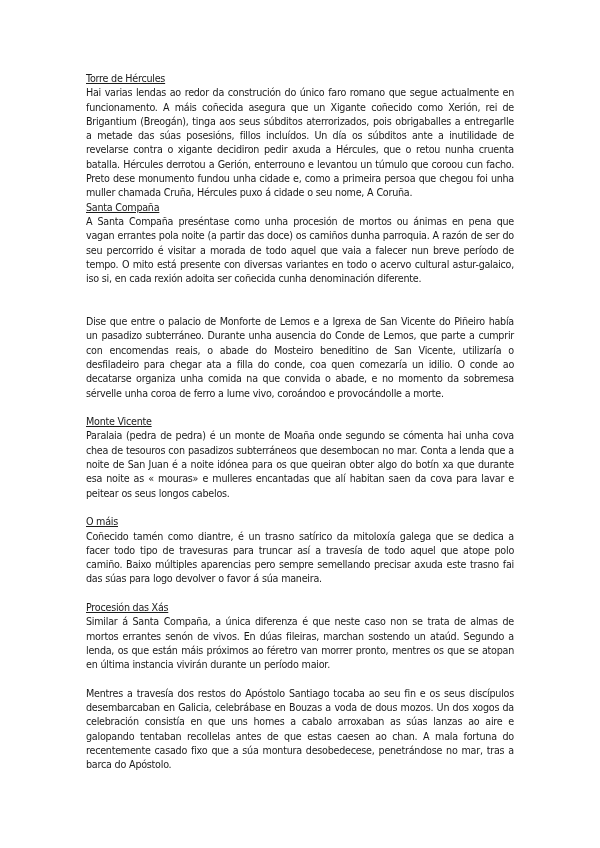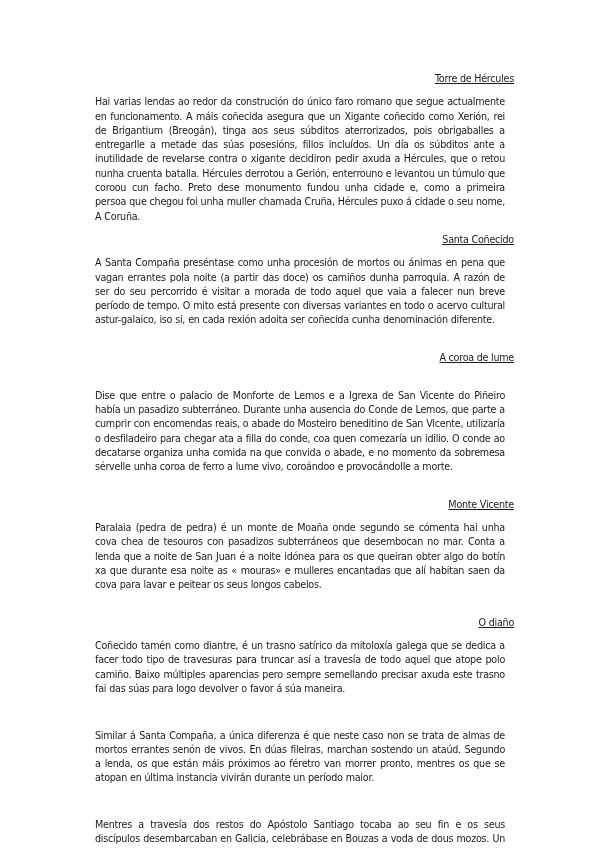--- a/index.html
+++ b/index.html
@@ -1,62 +1,62 @@
 <!DOCTYPE html>
 <html><head>
 <meta charset="utf-8">
 <style>
   html, body { margin:0; padding:0; background:#ffffff; }
   body { width:600px; height:848px; position:relative; overflow:hidden;
          font-family:"DejaVu Sans", "Liberation Sans", sans-serif; color:#1a1a1a; }
   .page { position:absolute; left:86px; top:72px; width:428px; }
-  .para { font-size:9.6px; line-height:14.3px; text-align:justify; margin:9px; letter-spacing:-0.25px; word-spacing:0.2px; }
-  .title { font-size:9.6px; line-height:14.3px; text-decoration:underline; margin:0; letter-spacing:-0.25px;text-align:right; }
+  .para { font-size:9.6px; line-height:14.3px; text-align:justify; margin:0; letter-spacing:-0.25px; word-spacing:0.2px; }
+  .title { font-size:9.6px; line-height:14.3px; text-decoration:underline; margin:0; letter-spacing:-0.25px; }
   .gap { height:14.3px; }
 </style>
 </head>
 <body>
 
 <div class="page">
 
   <div>
     <p class="title">Torre de Hércules</p>
     <p class="para">Hai varias  lendas ao redor da construción  do único faro romano que segue actualmente en funcionamento. A  máis  coñecida asegura que un Xigante  coñecido como  Xerión,  rei de Brigantium (Breogán), tinga  aos seus súbditos aterrorizados,  pois obrigaballes a  entregarlle a metade das súas posesións, fillos incluídos. Un día os súbditos ante a inutilidade de revelarse contra o xigante decidiron pedir axuda a Hércules, que o retou nunha cruenta batalla. Hércules derrotou a  Gerión, enterrouno e levantou un  túmulo que coroou cun facho. Preto dese monumento fundou unha cidade e, como a primeira persoa que chegou foi unha muller chamada  Cruña, Hércules puxo á cidade o seu nome, A Coruña.</p>
   </div>
 
   <div>
-    <p class="title">Santa Coñecido</p>
+    <p class="title">Santa Compaña</p>
     <p class="para">A Santa Compaña preséntase como unha procesión de mortos ou ánimas en pena que  vagan errantes pola noite (a partir das doce) os camiños dunha parroquia. A razón de ser do seu percorrido é visitar a morada de todo aquel que vaia a falecer nun breve período de tempo. O mito está presente con diversas variantes en todo o acervo cultural astur-galaico, iso si, en cada rexión adoita ser coñecida cunha denominación diferente.</p>
   </div>
 
   <div class="gap"></div>
 
   <div>
-    <p class="title">A coroa de lume</p>
     <div class="gap"></div>
     <p class="para">Dise que entre o palacio de Monforte de Lemos e a Igrexa de San Vicente do Piñeiro había un pasadizo subterráneo. Durante unha ausencia do Conde de Lemos, que parte a cumprir con encomendas reais, o abade do Mosteiro beneditino de San Vicente, utilizaría o desfiladeiro para chegar ata a filla do conde, coa quen comezaría un idilio. O conde ao decatarse organiza unha comida na que convida o abade, e no momento da sobremesa sérvelle unha coroa de ferro a lume vivo, coroándoo e  provocándolle a morte.</p>
   </div>
 
   <div class="gap"></div>
 
   <div>
     <p class="title">Monte Vicente</p>
     <p class="para"> Paralaia (pedra de pedra) é un monte de Moaña onde segundo se cómenta hai unha cova chea de tesouros con pasadizos subterráneos que desembocan no mar. Conta a lenda que a noite de San Juan é a noite idónea para os que queiran obter algo do botín xa que durante esa noite as « mouras» e mulleres encantadas que alí habitan saen da cova para lavar e peitear os seus longos cabelos.</p>
   </div>
 
   <div class="gap"></div>
 
   <div>
-    <p class="title">O diaño</p>
+    <p class="title">O máis</p>
     <p class="para">Coñecido tamén como  diantre, é un trasno  satírico da mitoloxía galega que se dedica a facer todo tipo de  travesuras para truncar así a travesía de todo aquel que atope polo camiño. Baixo múltiples aparencias pero sempre semellando precisar axuda este trasno fai das súas para logo devolver o favor á súa maneira.</p>
   </div>
 
   <div class="gap"></div>
 
   <div>
+    <p class="title">Procesión das Xás</p>
     <p class="para">Similar á Santa Compaña, a única diferenza é que neste caso non se trata de almas de mortos errantes senón de vivos. En dúas fileiras, marchan sostendo un ataúd. Segundo a lenda, os que están máis próximos ao féretro van morrer pronto, mentres os que se atopan en última instancia vivirán durante un período maior.</p>
   </div>
 
   <div class="gap"></div>
 
   <div>
     <p class="para">Mentres a travesía dos restos do Apóstolo Santiago tocaba ao seu fin e os seus discípulos desembarcaban en Galicia, celebrábase en Bouzas a voda de dous mozos. Un dos xogos da celebración consistía en que uns homes a cabalo arroxaban as súas lanzas ao aire e galopando tentaban recollelas antes de que estas caesen ao chan. A mala fortuna do recentemente casado fixo que a súa montura desobedecese, penetrándose no mar, tras a barca do Apóstolo.</p>
   </div>
 
 </div>

